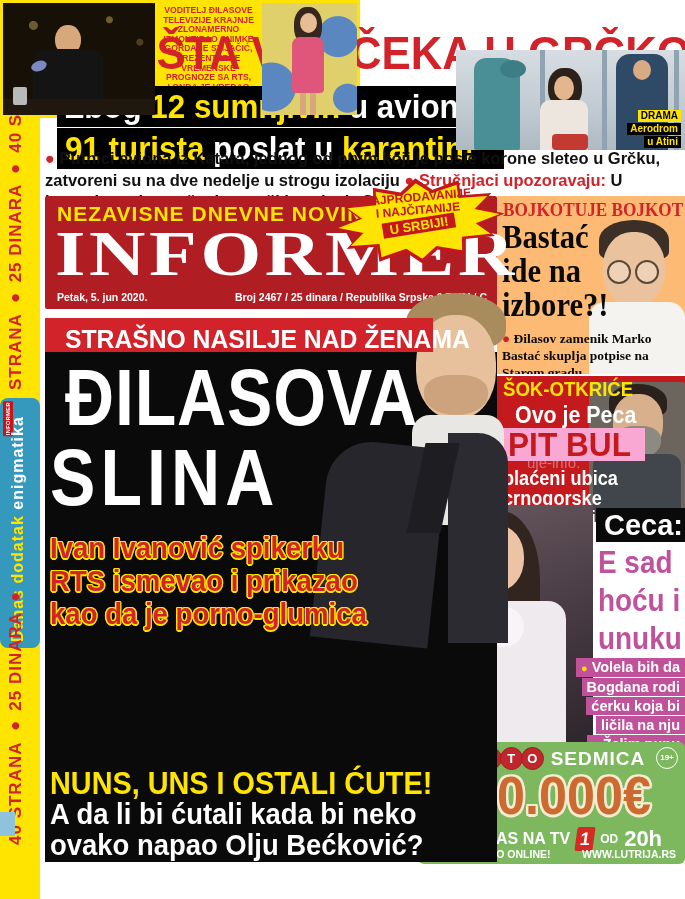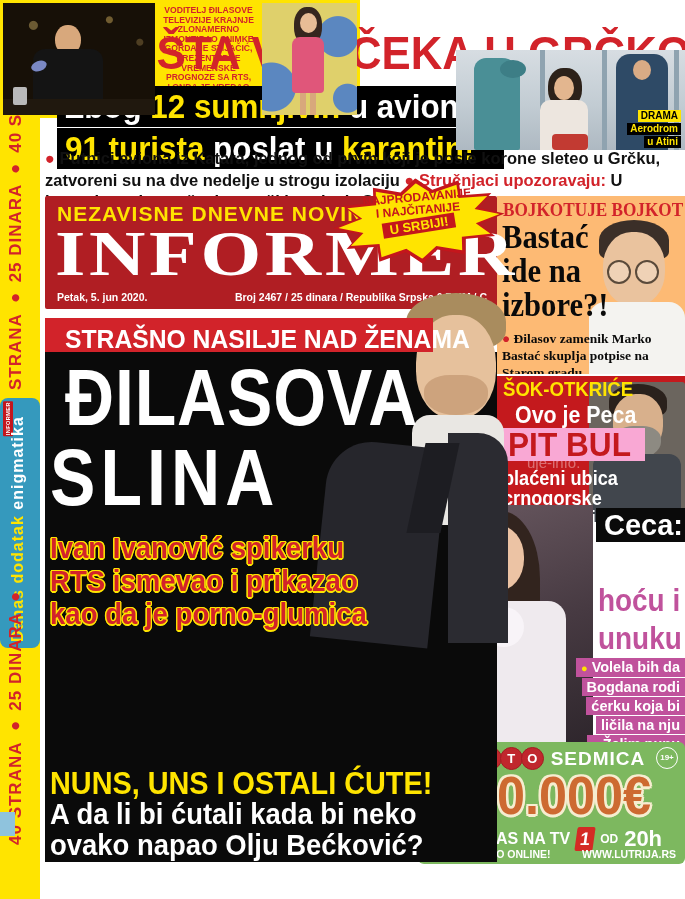--- a/index.html
+++ b/index.html
@@ -257,20 +257,21 @@
   <div id="ceca-photo" class="abs">
     <div id="cc-hair"></div>
     <div id="cc-face"></div>
     <div id="cc-dress">
       <div class="ruffle" style="left:8px;top:-6px;width:34px;height:34px;"></div>
       <div class="ruffle" style="left:48px;top:6px;width:40px;height:40px;"></div>
       <div class="ruffle" style="left:16px;top:34px;width:30px;height:30px;"></div>
     </div>
   </div>
   <div id="ceca-name" class="abs">Ceca:</div>
+  <div id="cc-q1" class="abs cc-q"><span class="cx cx90">E sad</span></div>
   <div id="cc-q2" class="abs cc-q"><span class="cx cx90">hoću i</span></div>
   <div id="cc-q3" class="abs cc-q"><span class="cx cx90">unuku</span></div>
   <div id="cc-chips" class="abs">
     <span class="cc-chip"><span class="cc-dot">●</span> <span>Volela bih da</span></span>
     <span class="cc-chip">Bogdana rodi</span>
     <span class="cc-chip">ćerku koja bi</span>
     <span class="cc-chip">ličila na nju</span>
     <span class="cc-chip"><span class="cc-dot">●</span> <span>Želim punu</span></span>
     <span class="cc-chip">kuću unuka,</span>
     <span class="cc-chip">ali i praunuka</span>

